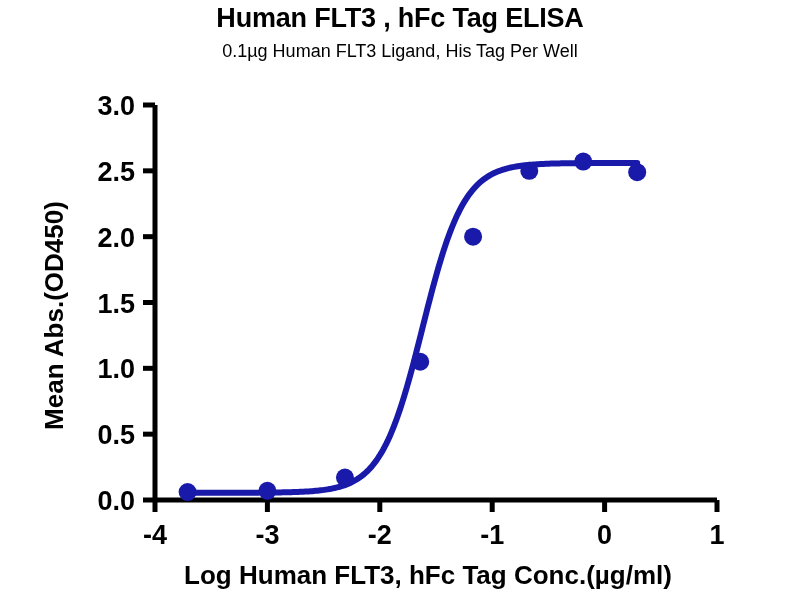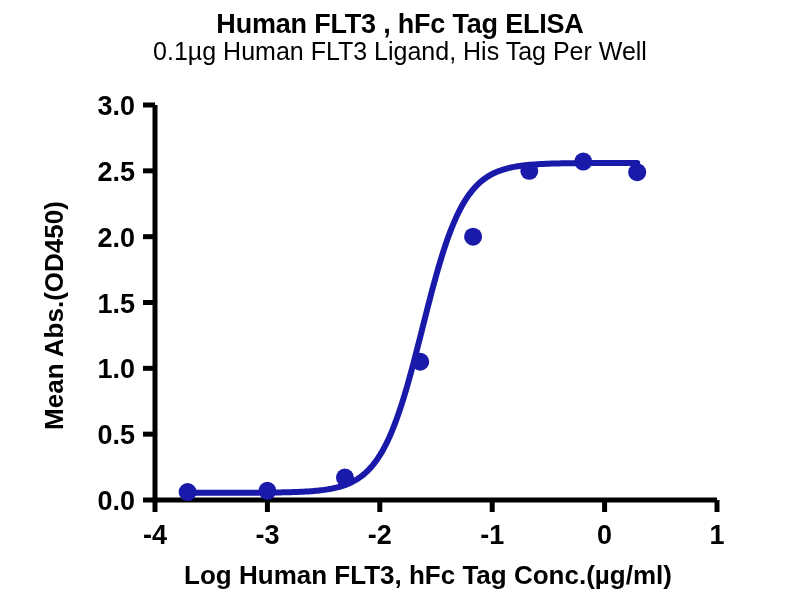--- a/index.html
+++ b/index.html
@@ -15,37 +15,37 @@
     color: #000000;
   }
   #figure {
     position: relative;
     width: 800px;
     height: 600px;
     background: #ffffff;
   }
   #chart-title {
     position: absolute;
-    top: 8px;
+    top: 2px;
     left: 0;
     width: 800px;
     text-align: center;
     font-size: 27px;
     font-weight: bold;
     letter-spacing: -0.2px;
     line-height: 32px;
     white-space: nowrap;
   }
   #chart-subtitle {
     position: absolute;
     top: 36px;
     left: 0;
     width: 800px;
     text-align: center;
-    font-size: 25px;
+    font-size: 18px;
     font-weight: normal;
     line-height: 30px;
     white-space: nowrap;
   }
   #plot-svg {
     position: absolute;
     top: 0;
     left: 0;
   }
   .axis-tick-label {

